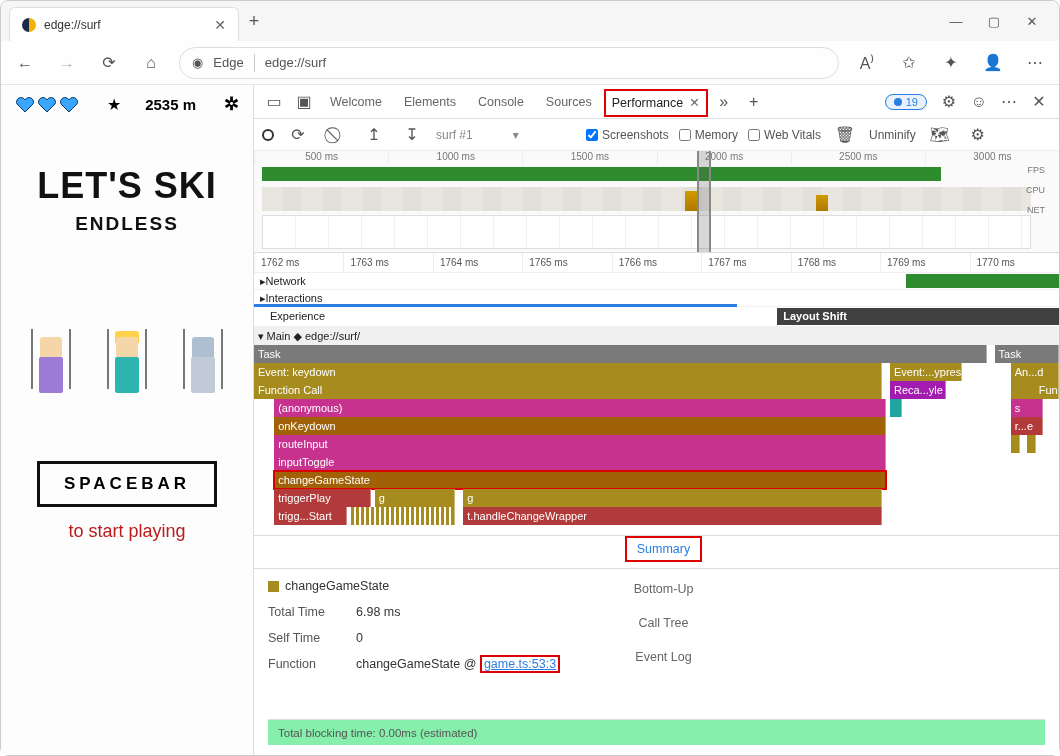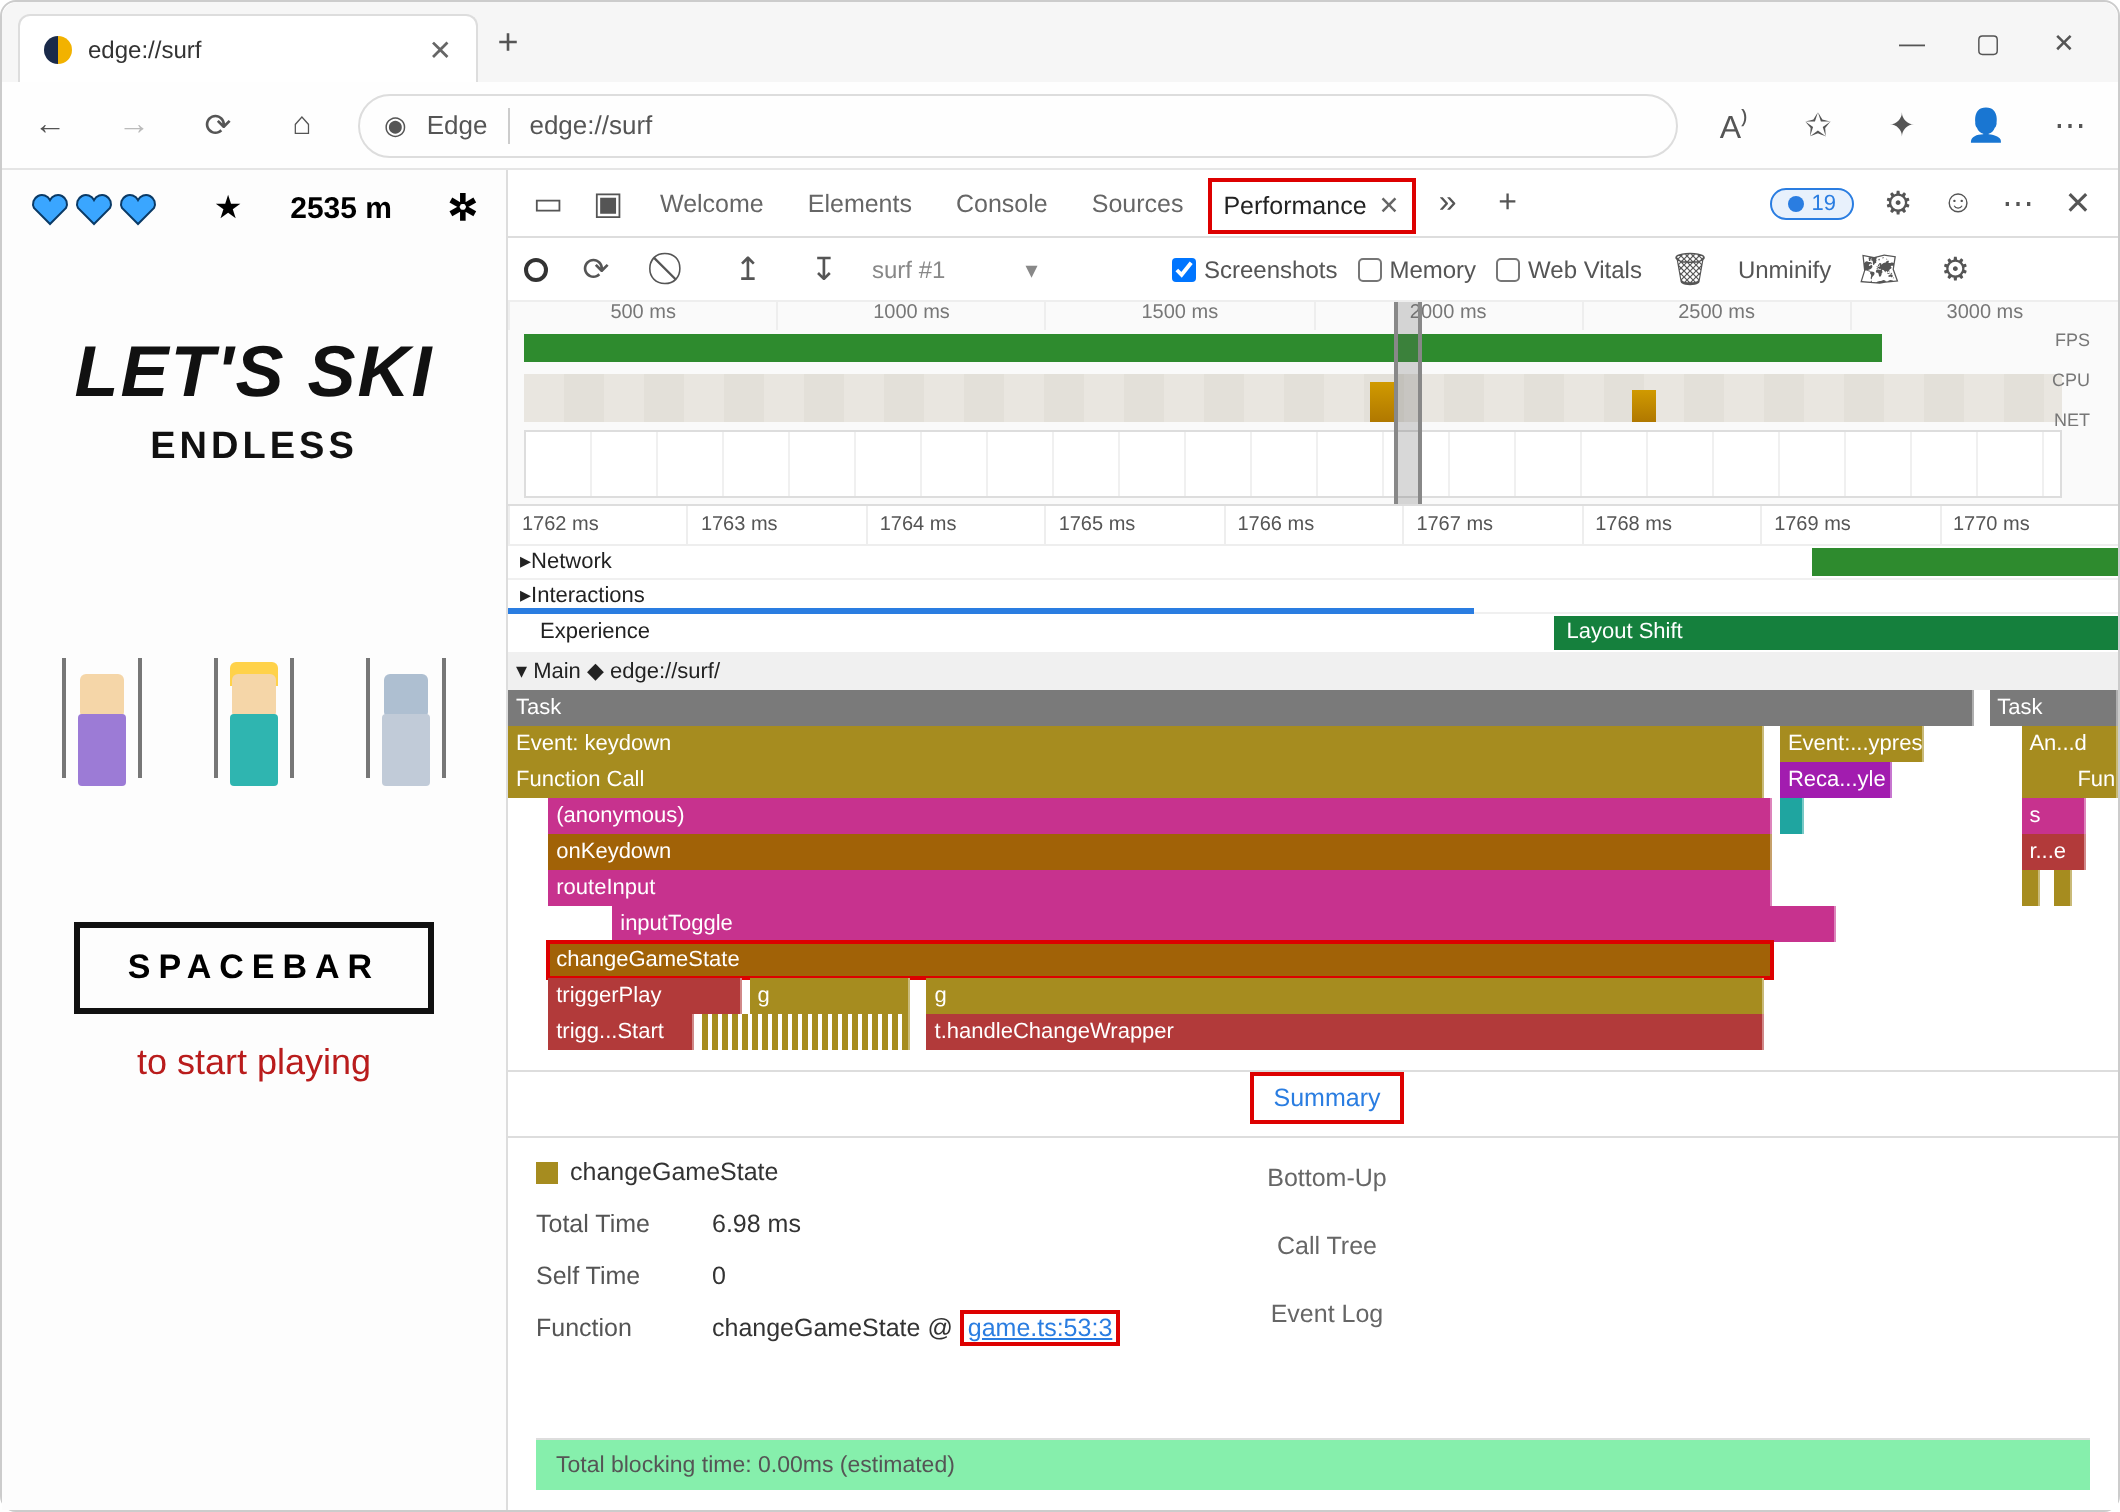--- a/index.html
+++ b/index.html
@@ -18,21 +18,21 @@
   .url { flex: 1; display: flex; align-items: center; height: 32px; border: 1px solid #ddd; border-radius: 16px; padding: 0 12px; font-size: 13px; color: #555; gap: 10px; }
   .url .sep { width: 1px; height: 18px; background: #ccc; }
   .content { flex: 1; display: flex; min-height: 0; }
   .game { width: 252px; background: #fdfdfd; display: flex; flex-direction: column; align-items: center; position: relative; }
   .hud { width: 100%; display: flex; align-items: center; justify-content: space-between; padding: 8px 14px 4px 14px; }
   .hearts { display: flex; gap: 2px; }
   .heart { width: 20px; height: 18px; }
   .star { font-size: 16px; }
   .dist { font-size: 15px; font-weight: 700; margin-left: -4px; }
   .gear { font-size: 18px; font-weight: 900; }
-  .game h1 { font-size: 36px; font-weight: 800; letter-spacing: 1px; margin-top: 46px; color: #111; font-style: italic; }
+  .game h1 { font-size: 36px; font-weight: 800; letter-spacing: 1px; margin-top: 46px; color: #111; }
   .game h2 { font-size: 19px; font-weight: 700; letter-spacing: 2px; margin-top: 6px; color: #111; }
   .chars { display: flex; justify-content: center; gap: 28px; margin-top: 88px; }
   .char { width: 48px; height: 90px; position: relative; }
   .char .head { width: 22px; height: 22px; border-radius: 3px; position: absolute; top: 14px; left: 13px; }
   .char .body { width: 24px; height: 36px; position: absolute; top: 34px; left: 12px; border-radius: 2px; }
   .char .ski { position: absolute; width: 2px; height: 60px; background: #777; top: 6px; }
   .char .ski.l { left: 4px; } .char .ski.r { right: 4px; }
   .char.c0 .head { background: #f5d6a8; } .char.c0 .body { background: #9c7bd6; }
   .char.c1 .head { background: #f5d6a8; } .char.c1 .body { background: #2fb5b0; }
   .char.c1 .helm { position: absolute; width: 24px; height: 12px; background: #ffd24a; top: 8px; left: 12px; border-radius: 3px 3px 0 0; }
@@ -59,21 +59,21 @@
   .ov-thumbs { position: absolute; top: 64px; left: 8px; right: 28px; height: 34px; background: repeating-linear-gradient(90deg,#fff 0 32px,#f0f0f0 32px 33px); border: 1px solid #ddd; }
   .ov-handle { position: absolute; top: 0; bottom: 0; width: 14px; background: rgba(100,100,100,.25); border-left: 2px solid #888; border-right: 2px solid #888; }
   .ov-labels { position: absolute; right: 14px; top: 14px; font-size: 9px; color: #777; display: flex; flex-direction: column; gap: 10px; text-align: right; }
   .rulers { height: 20px; display: flex; font-size: 10px; color: #555; border-bottom: 1px solid #eee; }
   .rulers span { flex: 1; text-align: left; padding-left: 6px; border-left: 1px solid #eee; line-height: 20px; }
   .tracks { position: relative; background: #fff; font-size: 11px; color: #222; }
   .trk-row { height: 17px; line-height: 17px; display: flex; align-items: center; padding-left: 6px; border-bottom: 1px solid #f0f0f0; }
   .trk-row .lbl { width: 120px; }
   .greenbar { position:absolute; height:14px; top:1px; background:#2e8b2e; }
   .thinblue { position:absolute; height:3px; background:#2a7de1; }
-  .exp-bar { position:absolute; height:17px; background:#15803d; color:#fff; padding-left:6px; font-size:11px; line-height:17px; }
+  .exp-bar { position:absolute; height:17px; background:#404040; color:#fff; padding-left:6px; font-size:11px; line-height:17px;font-weight:bold; }
   .main-hdr { height: 18px; background: #f0f0f0; padding-left: 4px; line-height: 18px; font-size: 11px; }
   .flame { position: relative; font-size: 11px; color: #fff; }
   .bar { position: absolute; height: 18px; line-height: 18px; padding-left: 4px; overflow: hidden; white-space: nowrap; border-right: 1px solid rgba(255,255,255,.4); }
   .c-grey { background: #7a7a7a; } .c-olive { background: #a68c1f; } .c-mag { background: #c7328e; }
   .c-pink { background: #a16207; } .c-dred { background: #b23a3a; } .c-purp { background: #a21caf; }
   .c-teal { background: #1fa5a0; }
   .flame .hl { outline: 2px solid #d00; outline-offset: -1px; }
   .sum-tabs { height: 34px; display: flex; align-items: center; border-top: 1px solid #ddd; border-bottom: 1px solid #ddd; font-size: 12.5px; color: #666; gap: 20px; padding-left: 14px; flex-direction: column; }
   .sum-tabs .active { color: #2a7de1; border: 2px solid #d00; padding: 4px 10px; }
   .summary { padding: 10px 14px; font-size: 12.5px; color: #333; display: flex; flex-direction: column; gap: 12px; flex:1; }
@@ -291,21 +291,21 @@
           <div class="bar c-teal" style="top:54px; left:79%; width:1.5%;"></div>
           <div class="bar c-mag" style="top:54px; left:94%; width:4%;">s</div>
 
           <div class="bar c-pink" style="top:72px; left:2.5%; width:76%;">onKeydown</div>
           <div class="bar c-dred" style="top:72px; left:94%; width:4%;">r...e</div>
 
           <div class="bar c-mag" style="top:90px; left:2.5%; width:76%;">routeInput</div>
           <div class="bar c-olive" style="top:90px; left:94%; width:1.2%;"></div>
           <div class="bar c-olive" style="top:90px; left:96%; width:1.2%;"></div>
 
-          <div class="bar c-mag" style="top:108px; left:2.5%; width:76%;margin-left:32px;">inputToggle</div>
+          <div class="bar c-mag" style="top:108px; left:2.5%; width:76%;">inputToggle</div>
 
           <div class="bar c-pink hl" style="top:126px; left:2.5%; width:76%;">changeGameState</div>
 
           <div class="bar c-dred" style="top:144px; left:2.5%; width:12%;">triggerPlay</div>
           <div class="bar c-olive" style="top:144px; left:15%; width:10%;">g</div>
           <div class="bar c-olive" style="top:144px; left:26%; width:52%;">g</div>
 
           <div class="bar c-dred" style="top:162px; left:2.5%; width:9%;">trigg...Start</div>
           <div class="bar c-olive" style="top:162px; left:12%; width:13%; background:repeating-linear-gradient(90deg,#a68c1f 0 3px,#fff 3px 5px);"></div>
           <div class="bar c-dred" style="top:162px; left:26%; width:52%;">t.handleChangeWrapper</div>

